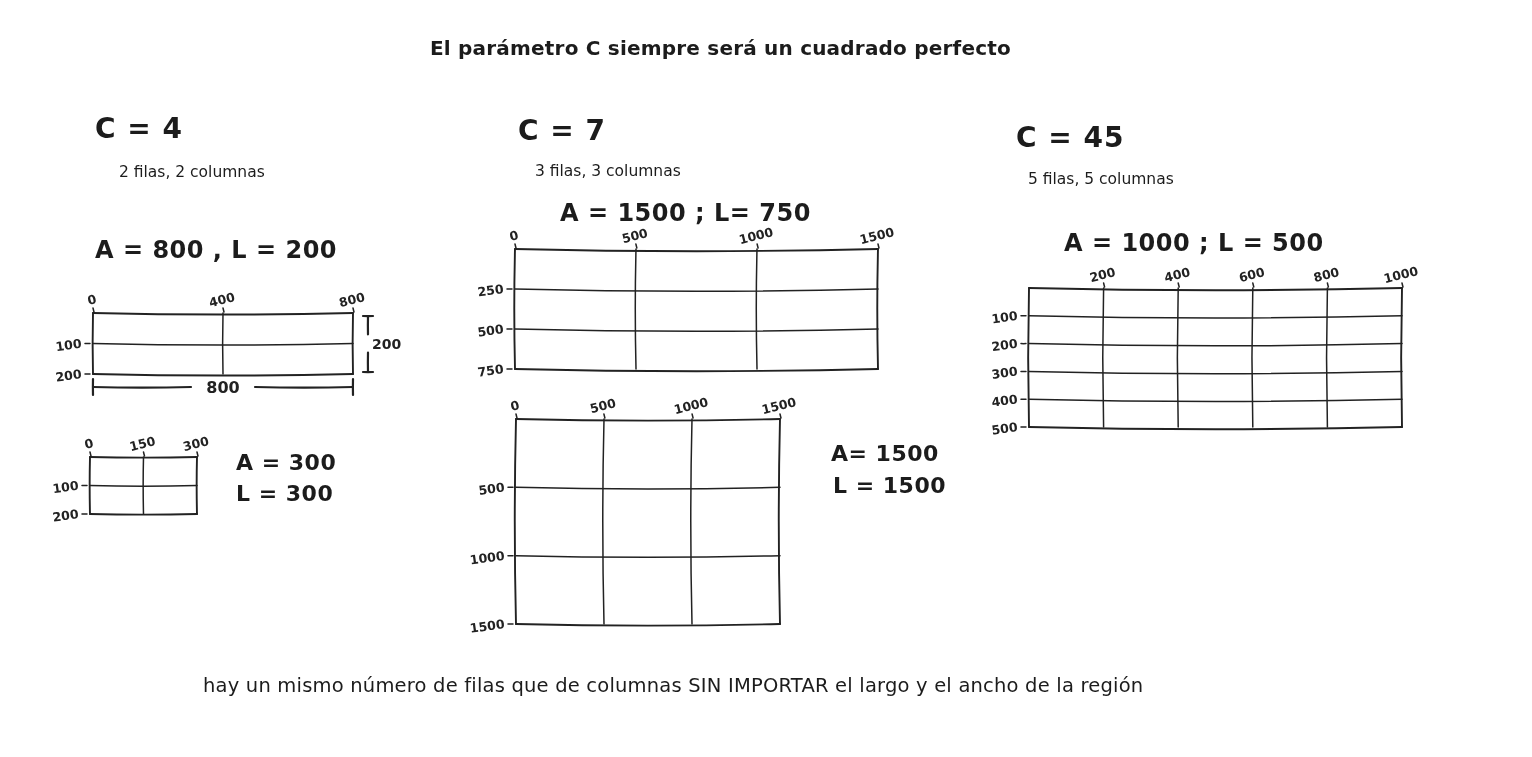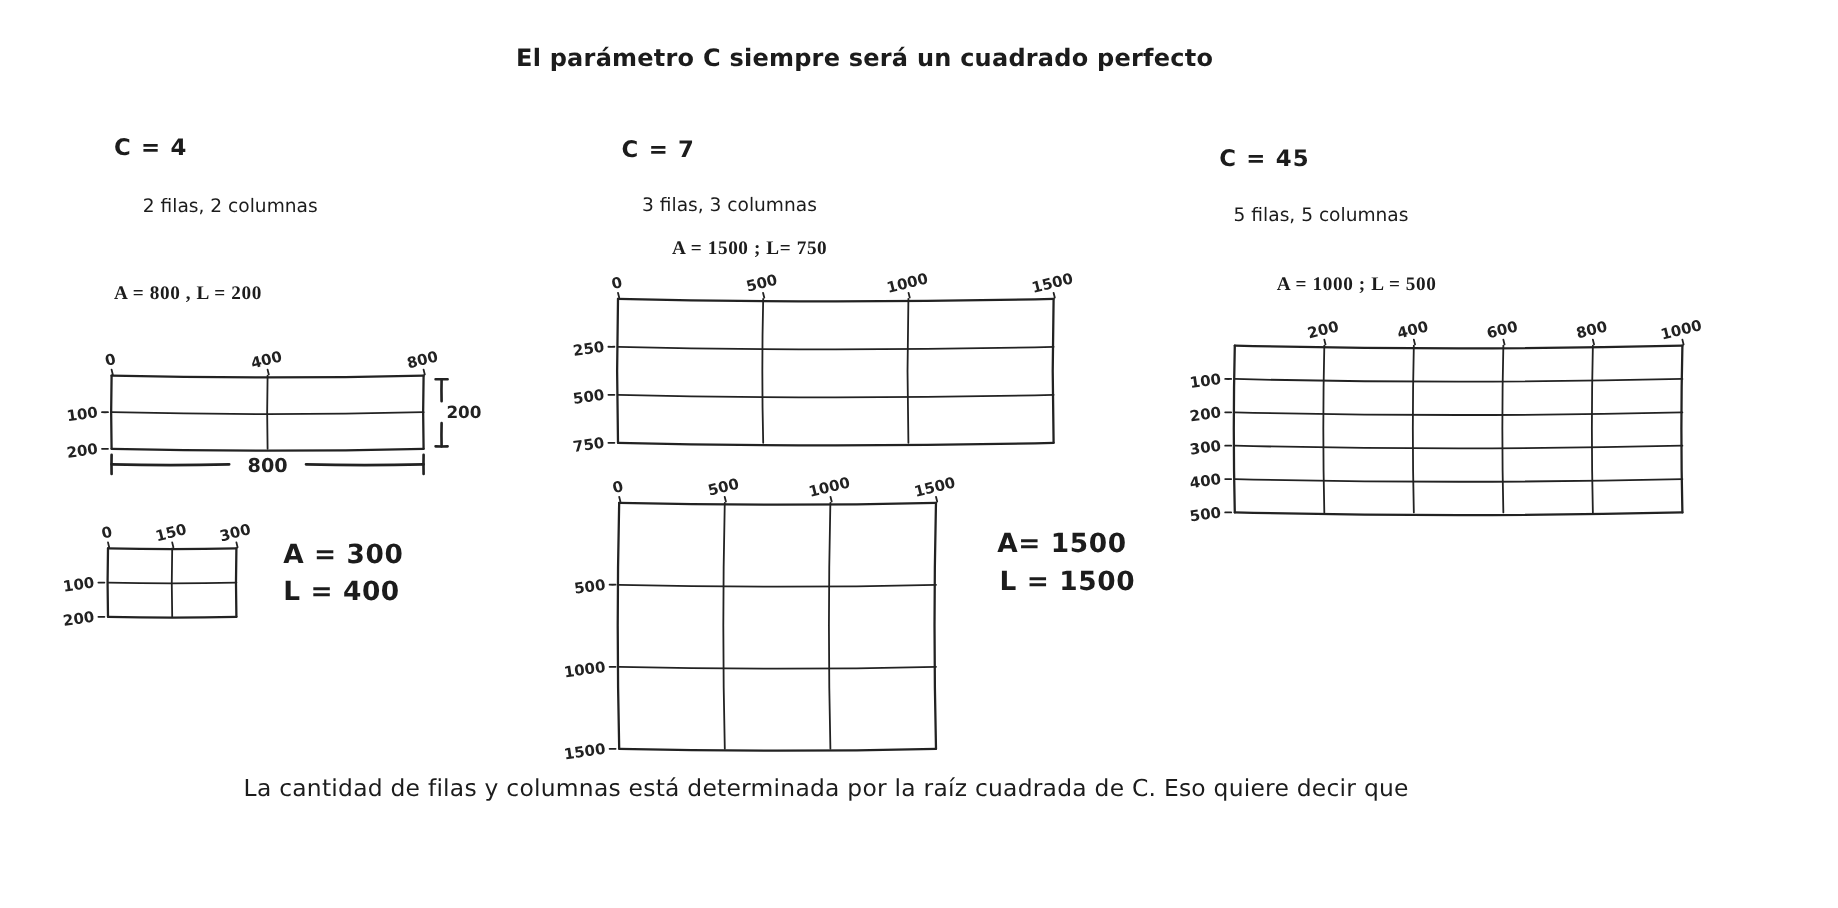--- a/index.html
+++ b/index.html
@@ -2,23 +2,23 @@
 <html><head>
 <meta charset="utf-8">
 <style>
   html,body{margin:0;padding:0;background:#ffffff;}
   .page{
     position:relative;width:1532px;height:757px;background:#ffffff;
     font-family:"DejaVu Sans","Liberation Sans",sans-serif;color:#1c1c1c;overflow:hidden;
   }
   .abs{position:absolute;white-space:nowrap;}
   .title{font-size:20px;font-weight:600;letter-spacing:.2px;}
-  .clabel{font-size:19px;font-weight:600;letter-spacing:1px;}
+  .clabel{font-size:28px;font-weight:600;letter-spacing:1px;}
   .note{font-size:15.5px;font-weight:500;}
-  .al{font-size:16px;font-weight:700;letter-spacing:.5px;font-family:Liberation Serif, serif;}
+  .al{font-size:24px;font-weight:700;letter-spacing:.5px;}
   .side{font-size:22px;font-weight:700;letter-spacing:.5px;}
   .footer{font-size:19.5px;font-weight:500;letter-spacing:.2px;}
   svg.grid{position:absolute;overflow:visible;}
 </style>
 </head>
 <body>
 
 <div class="page">
 
   <div class="abs title" style="left:430px;top:36px">El parámetro C siempre será un cuadrado perfecto</div>
@@ -69,21 +69,21 @@
       <text x="88.5" y="25" font-size="12.5" font-weight="700" text-anchor="middle" fill="#222222" transform="rotate(-14 88.5 25)">150</text>
       <path d="M 142 29 Q 142.452 31.012 143 33" stroke="#222222" stroke-width="1.5" fill="none" stroke-linecap="round"></path>
       <text x="142" y="25" font-size="12.5" font-weight="700" text-anchor="middle" fill="#222222" transform="rotate(-14 142 25)">300</text>
       <path d="M 27 62.5 Q 29.5 62.56 32 62.5" stroke="#222222" stroke-width="1.5" fill="none" stroke-linecap="round"></path>
       <text x="24" y="66.5" font-size="12.5" font-weight="700" text-anchor="end" fill="#222222" transform="rotate(-8 24 66.5)">100</text>
       <path d="M 27 91 Q 29.5 91.06 32 91" stroke="#222222" stroke-width="1.5" fill="none" stroke-linecap="round"></path>
       <text x="24" y="95" font-size="12.5" font-weight="700" text-anchor="end" fill="#222222" transform="rotate(-8 24 95)">200</text>
     </svg>
 
   <div class="abs side" style="left:236px;top:450px">A = 300</div>
-  <div class="abs side" style="left:236px;top:481px">L = 400</div>
+  <div class="abs side" style="left:236px;top:481px">L = 300</div>
 
   <div class="abs clabel" style="left:518px;top:114px">C = 7</div>
   <div class="abs note" style="left:535px;top:162px">3 filas, 3 columnas</div>
   <div class="abs al" style="left:560px;top:199px">A = 1500 ;   L= 750</div>
 
   <svg class="grid" style="left:445px;top:218px" width="475" height="165">
       <path d="M 70 31 Q 251.5 35.356 433 31" stroke="#222222" stroke-width="1.9" fill="none" stroke-linecap="round"></path>
       <path d="M 70 151 Q 251.5 155.356 433 151" stroke="#222222" stroke-width="1.9" fill="none" stroke-linecap="round"></path>
       <path d="M 70 31 Q 68.56 91 70 151" stroke="#222222" stroke-width="1.9" fill="none" stroke-linecap="round"></path>
       <path d="M 433 31 Q 431.56 91 433 151" stroke="#222222" stroke-width="1.9" fill="none" stroke-linecap="round"></path>
@@ -167,15 +167,15 @@
       <path d="M 46 91.6 Q 48.5 91.66 51 91.6" stroke="#222222" stroke-width="1.5" fill="none" stroke-linecap="round"></path>
       <text x="43" y="95.6" font-size="12.5" font-weight="700" text-anchor="end" fill="#222222" transform="rotate(-8 43 95.6)">200</text>
       <path d="M 46 119.39999999999999 Q 48.5 119.46 51 119.39999999999999" stroke="#222222" stroke-width="1.5" fill="none" stroke-linecap="round"></path>
       <text x="43" y="123.39999999999999" font-size="12.5" font-weight="700" text-anchor="end" fill="#222222" transform="rotate(-8 43 123.39999999999999)">300</text>
       <path d="M 46 147.2 Q 48.5 147.26 51 147.2" stroke="#222222" stroke-width="1.5" fill="none" stroke-linecap="round"></path>
       <text x="43" y="151.2" font-size="12.5" font-weight="700" text-anchor="end" fill="#222222" transform="rotate(-8 43 151.2)">400</text>
       <path d="M 46 175 Q 48.5 175.06 51 175" stroke="#222222" stroke-width="1.5" fill="none" stroke-linecap="round"></path>
       <text x="43" y="179" font-size="12.5" font-weight="700" text-anchor="end" fill="#222222" transform="rotate(-8 43 179)">500</text>
     </svg>
 
-  <div class="abs footer" style="left:203px;top:645px">La cantidad de filas y columnas está determinada por la raíz cuadrada de C. Eso quiere decir que</div>
+  <div class="abs footer" style="left:203px;top:674px">hay un mismo número de filas que de columnas SIN IMPORTAR el largo y el ancho de la región</div>
 
 </div>
 
 </body></html>

